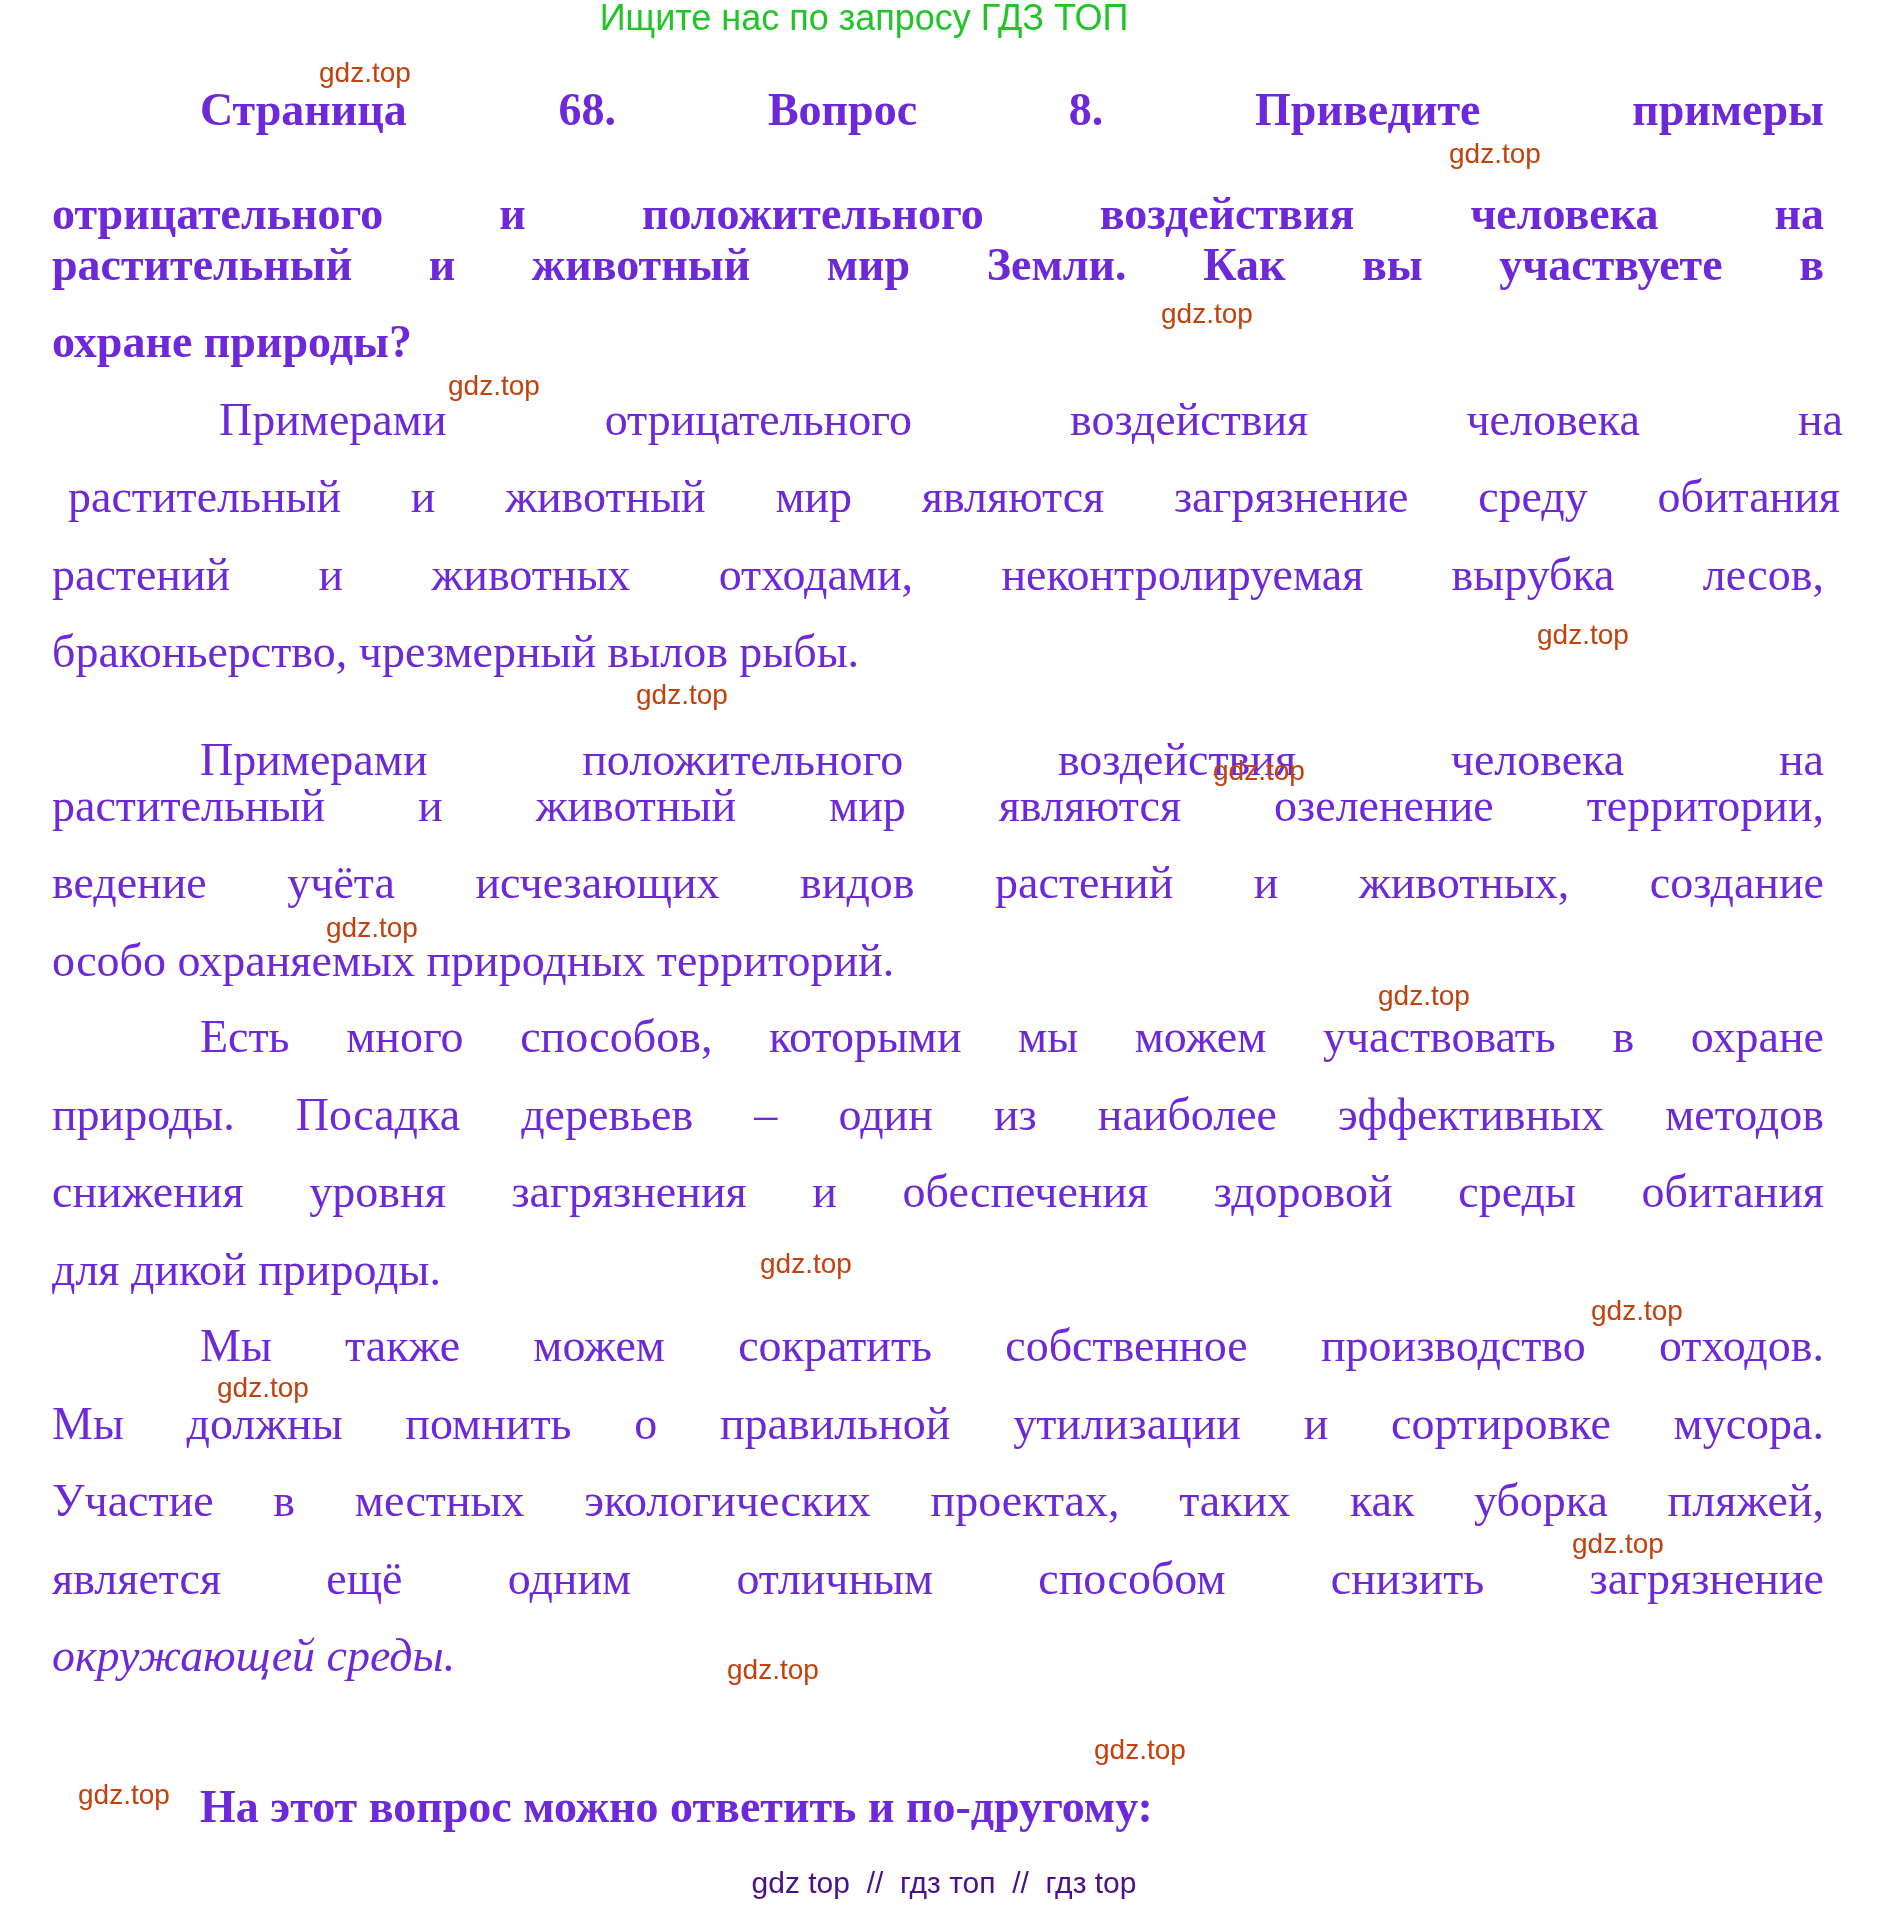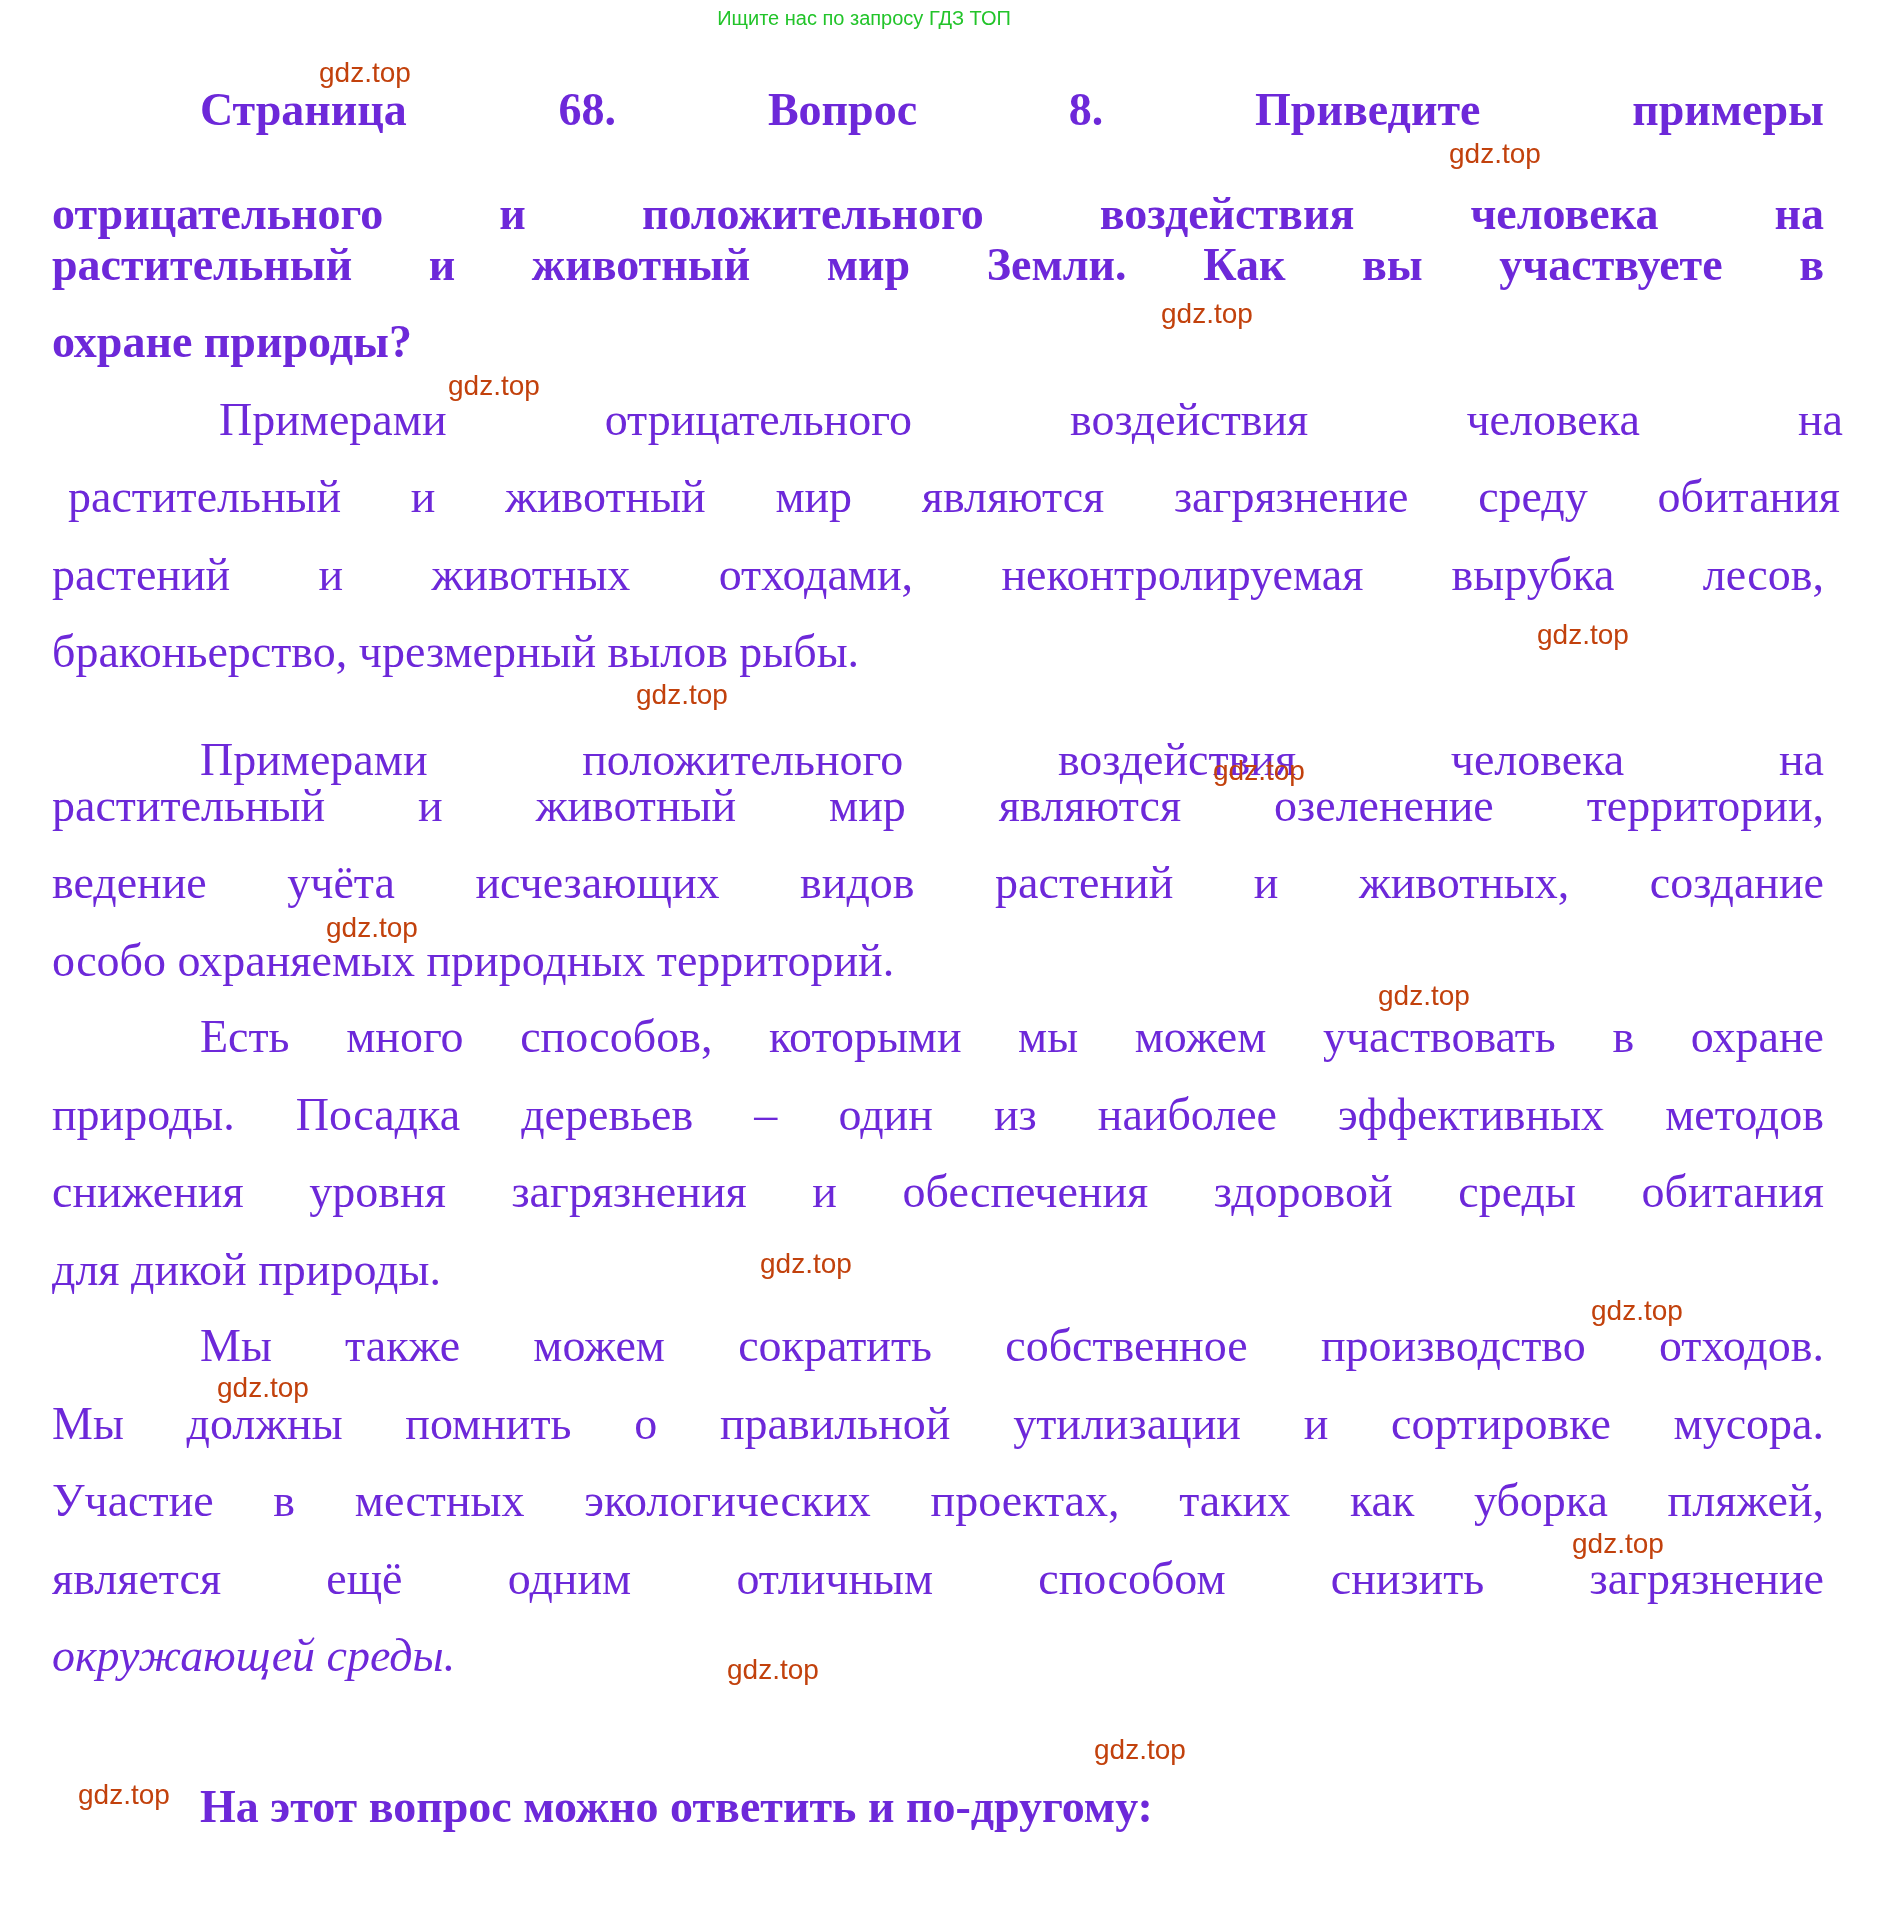--- a/index.html
+++ b/index.html
@@ -20,21 +20,21 @@
     height: 1905px;
     background: #ffffff;
   }
   .top-banner {
     position: absolute;
     left: 0;
     top: 2px;
     width: 1728px;
     text-align: center;
     font-family: "Liberation Sans", sans-serif;
-    font-size: 20px;
+    font-size: 36px;
     line-height: 32px;
     color: #22c42a;
     white-space: nowrap;
   }
   .line {
     position: absolute;
     font-family: "Liberation Serif", serif;
     font-size: 46px;
     line-height: 58px;
     color: #6d28d9;
@@ -125,14 +125,15 @@
   <div class="watermark" style="left:326px; top:914px;">gdz.top</div>
   <div class="watermark" style="left:1378px; top:982px;">gdz.top</div>
   <div class="watermark" style="left:760px; top:1250px;">gdz.top</div>
   <div class="watermark" style="left:1591px; top:1297px;">gdz.top</div>
   <div class="watermark" style="left:217px; top:1374px;">gdz.top</div>
   <div class="watermark" style="left:1572px; top:1530px;">gdz.top</div>
   <div class="watermark" style="left:727px; top:1656px;">gdz.top</div>
   <div class="watermark" style="left:1094px; top:1736px;">gdz.top</div>
   <div class="watermark" style="left:78px; top:1781px;">gdz.top</div>
 
+  <div class="footer">gdz top  //  гдз топ  //  гдз top</div>
 
 </div>
 
 </body></html>

